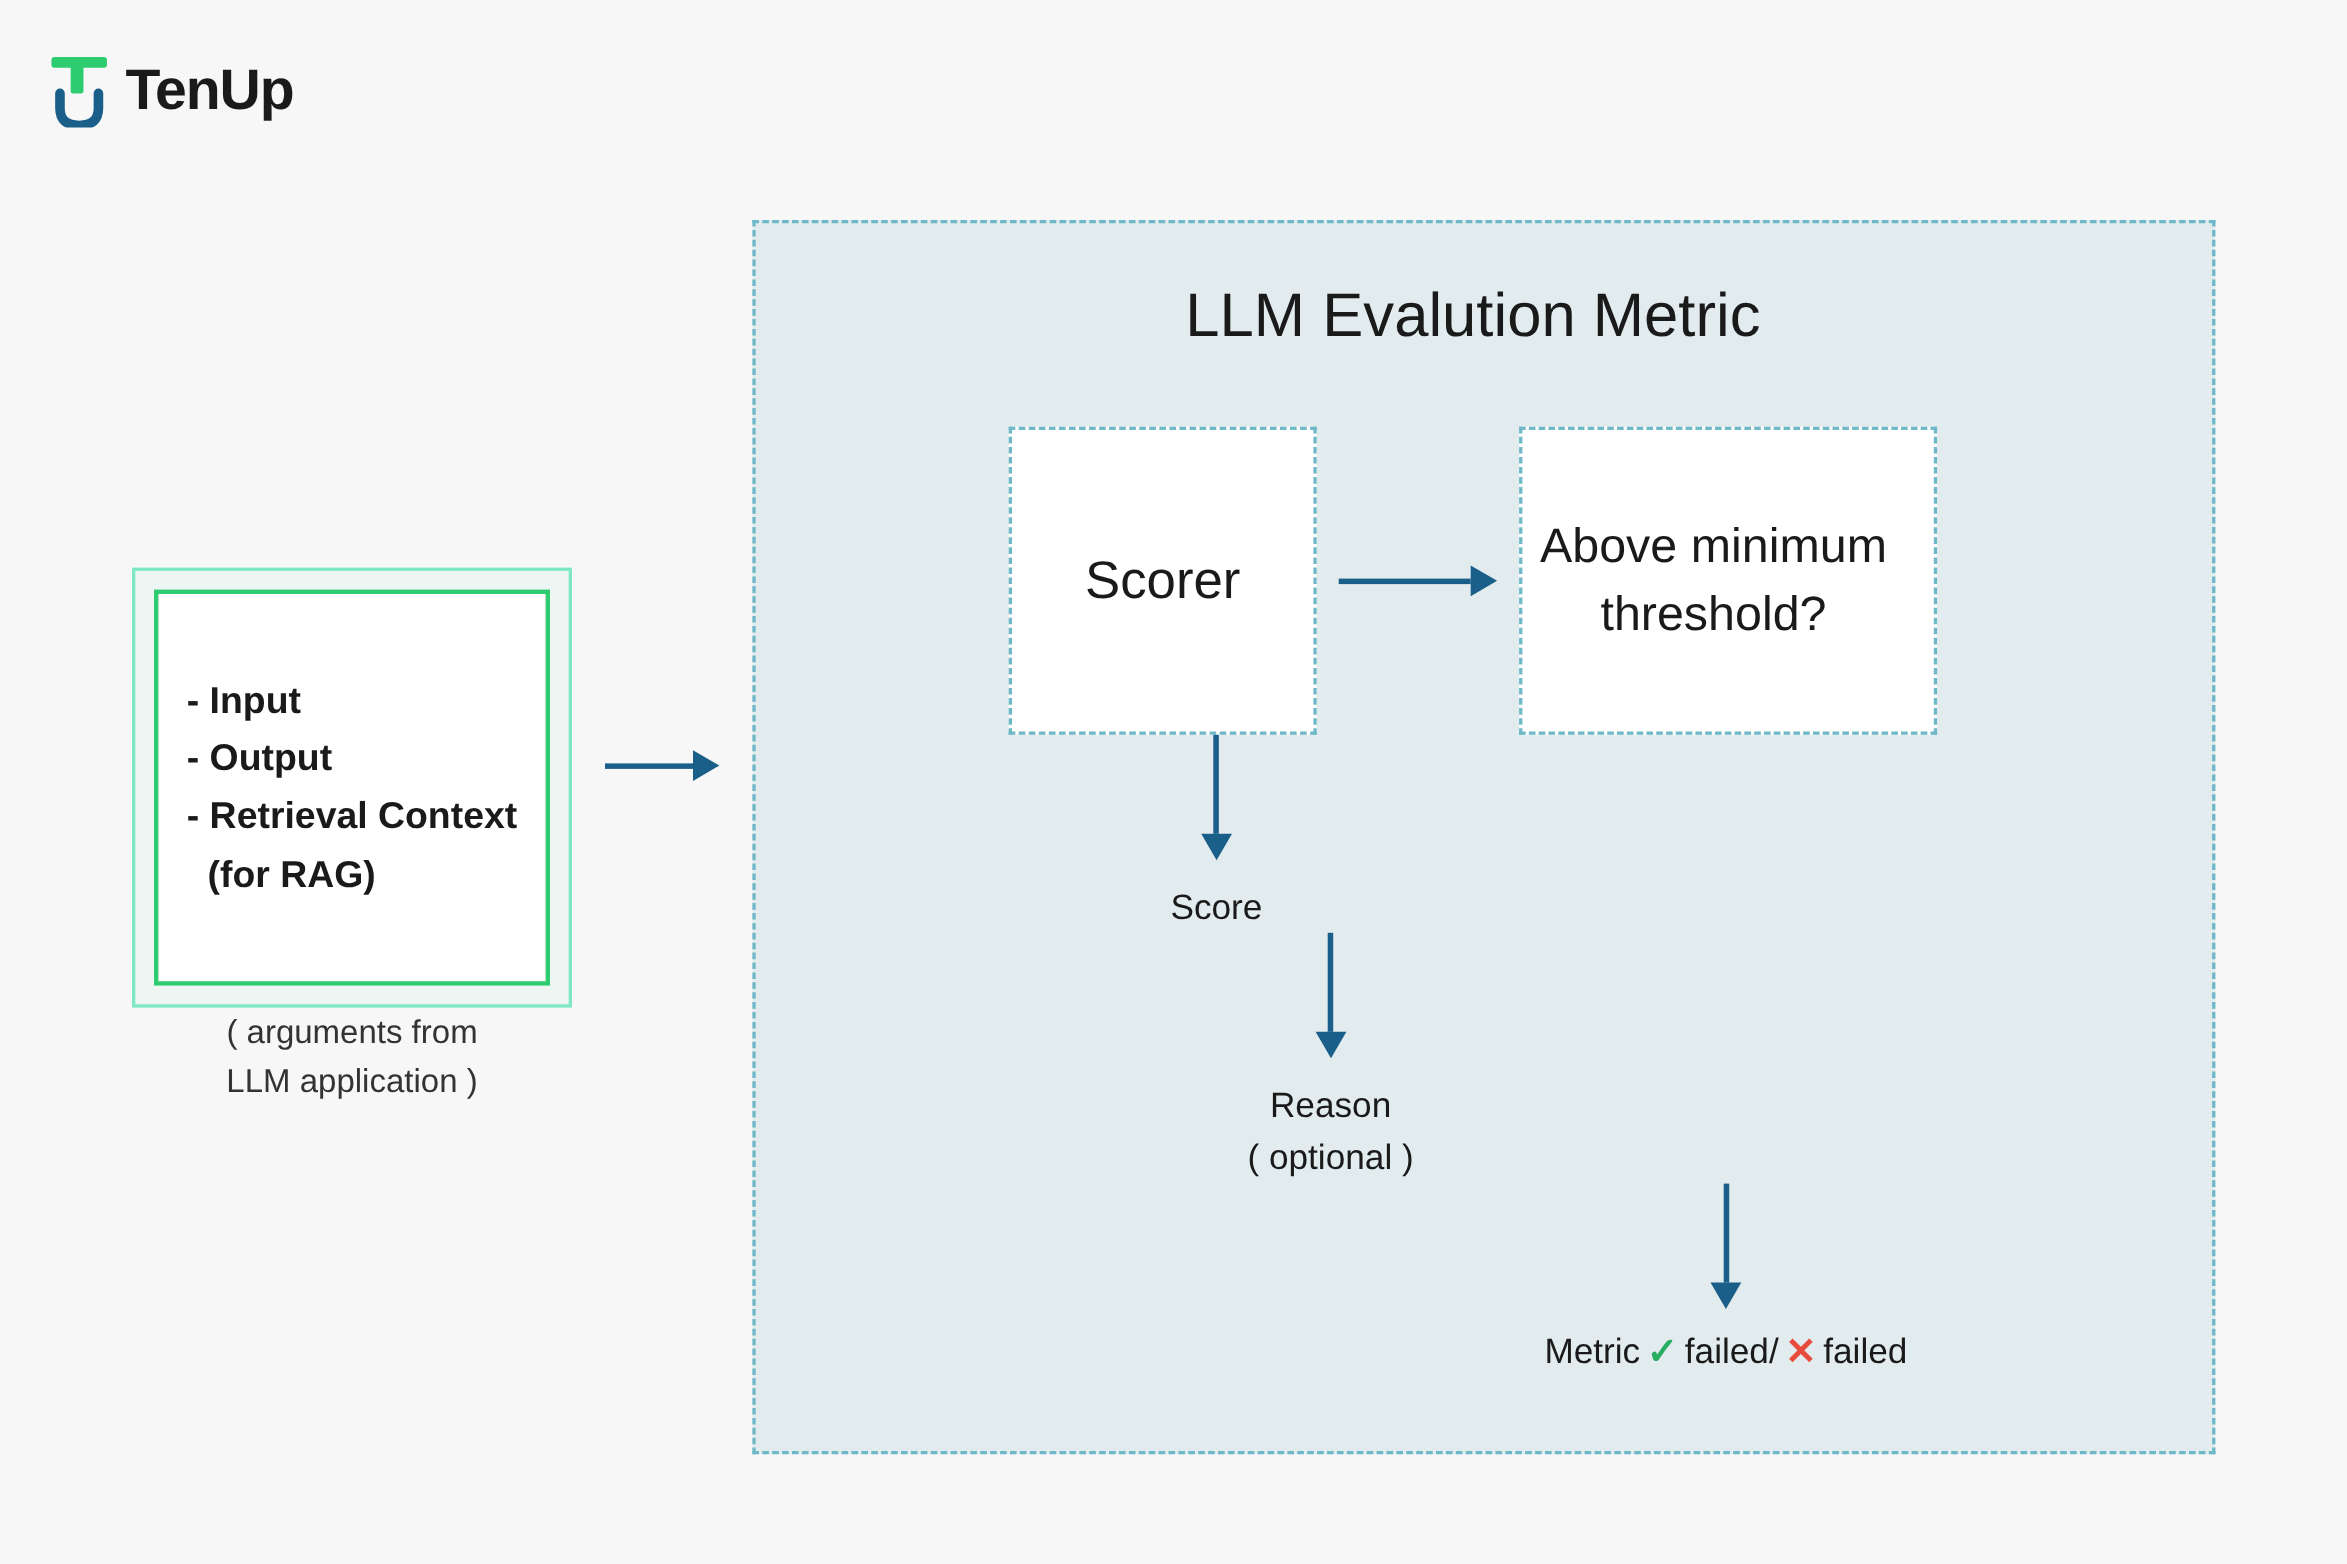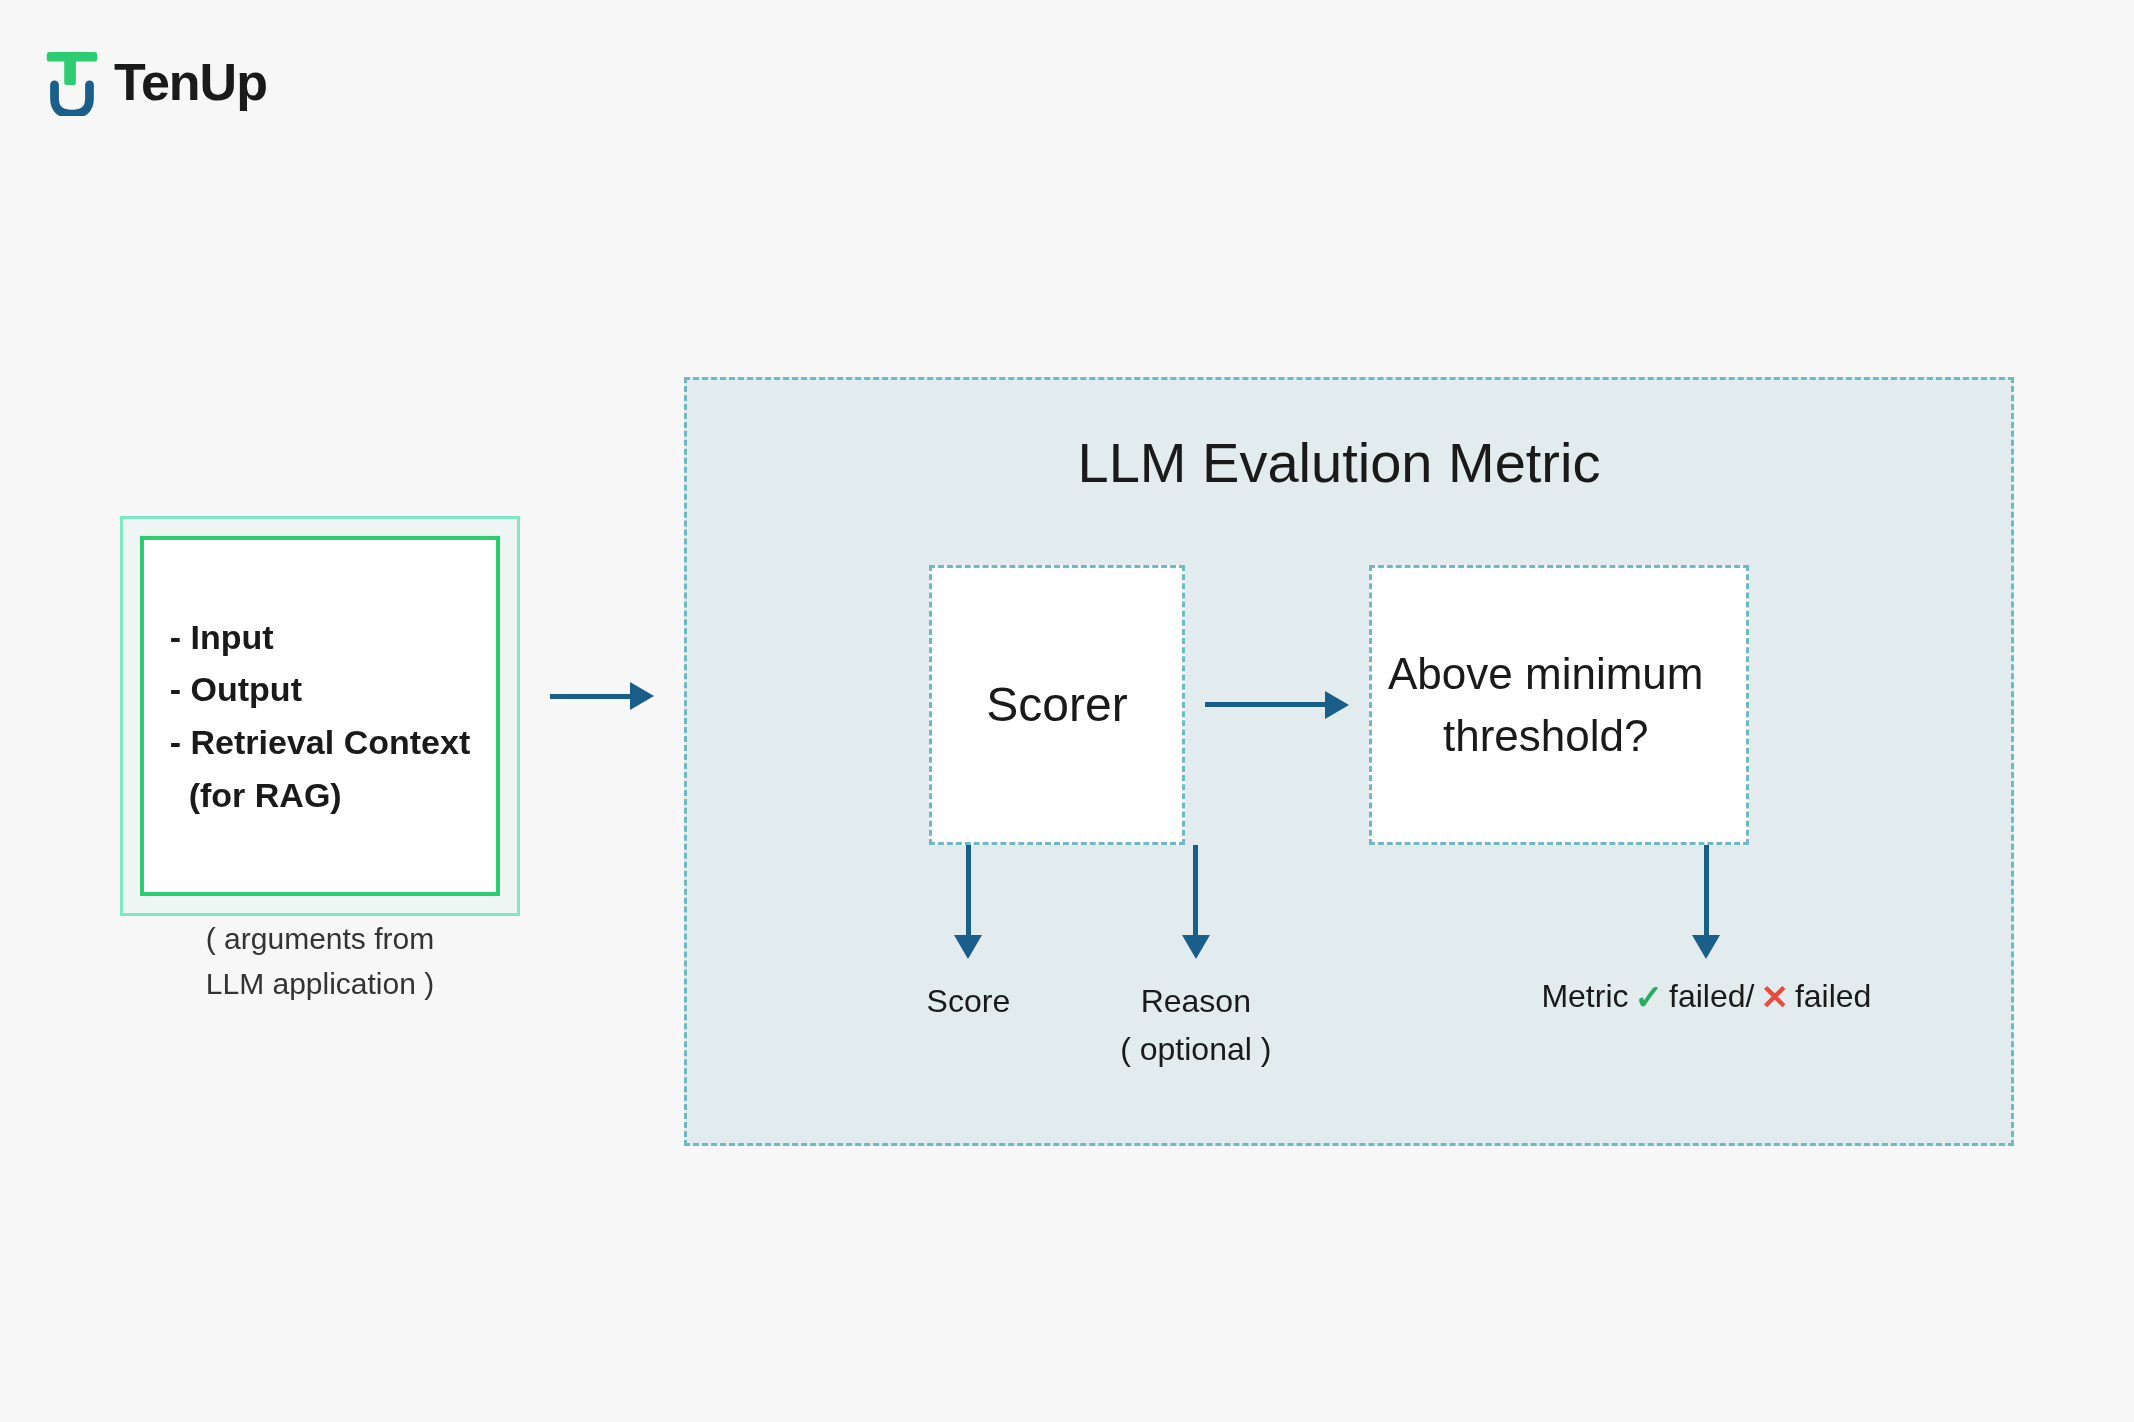--- a/index.html
+++ b/index.html
@@ -114,21 +114,21 @@
     .llm-title {
       font-size: 56px;
       font-weight: 400;
       color: #1a1a1a;
       text-align: center;
       margin-bottom: 70px;
     }
 
     
     .scorer-box {
-      width: 256px;
+      width: 280px;
       height: 280px;
       border: 3px dashed #6eb8c8;
       background: white;
       display: flex;
       align-items: center;
       justify-content: center;
       flex-shrink: 0;
     }
 
     .scorer-text {
@@ -327,21 +327,21 @@
             </div>
 
             <div class="threshold-col">
               <div class="threshold-box">
                 <span class="threshold-text">Above minimum<br>threshold?</span>
               </div>
             </div>
 
           </div>
 
-          <div style="display:flex; flex-direction:row; align-items:flex-start; justify-content:center; margin-top:0; position:relative;">
+          <div style="display:flex; flex-direction:column; align-items:flex-start; justify-content:center; margin-top:0; position:relative;">
 
             <div style="display:flex; flex-direction:column; align-items:center; margin-right:40px; position:relative; left: -110px;">
               <div class="arrow-v">
                 <div class="arrow-line-v"></div>
                 <div class="arrow-head-down"></div>
               </div>
               <div class="output-label">Score</div>
             </div>
 
             <div style="display:flex; flex-direction:column; align-items:center; position:relative; left: -40px;">

